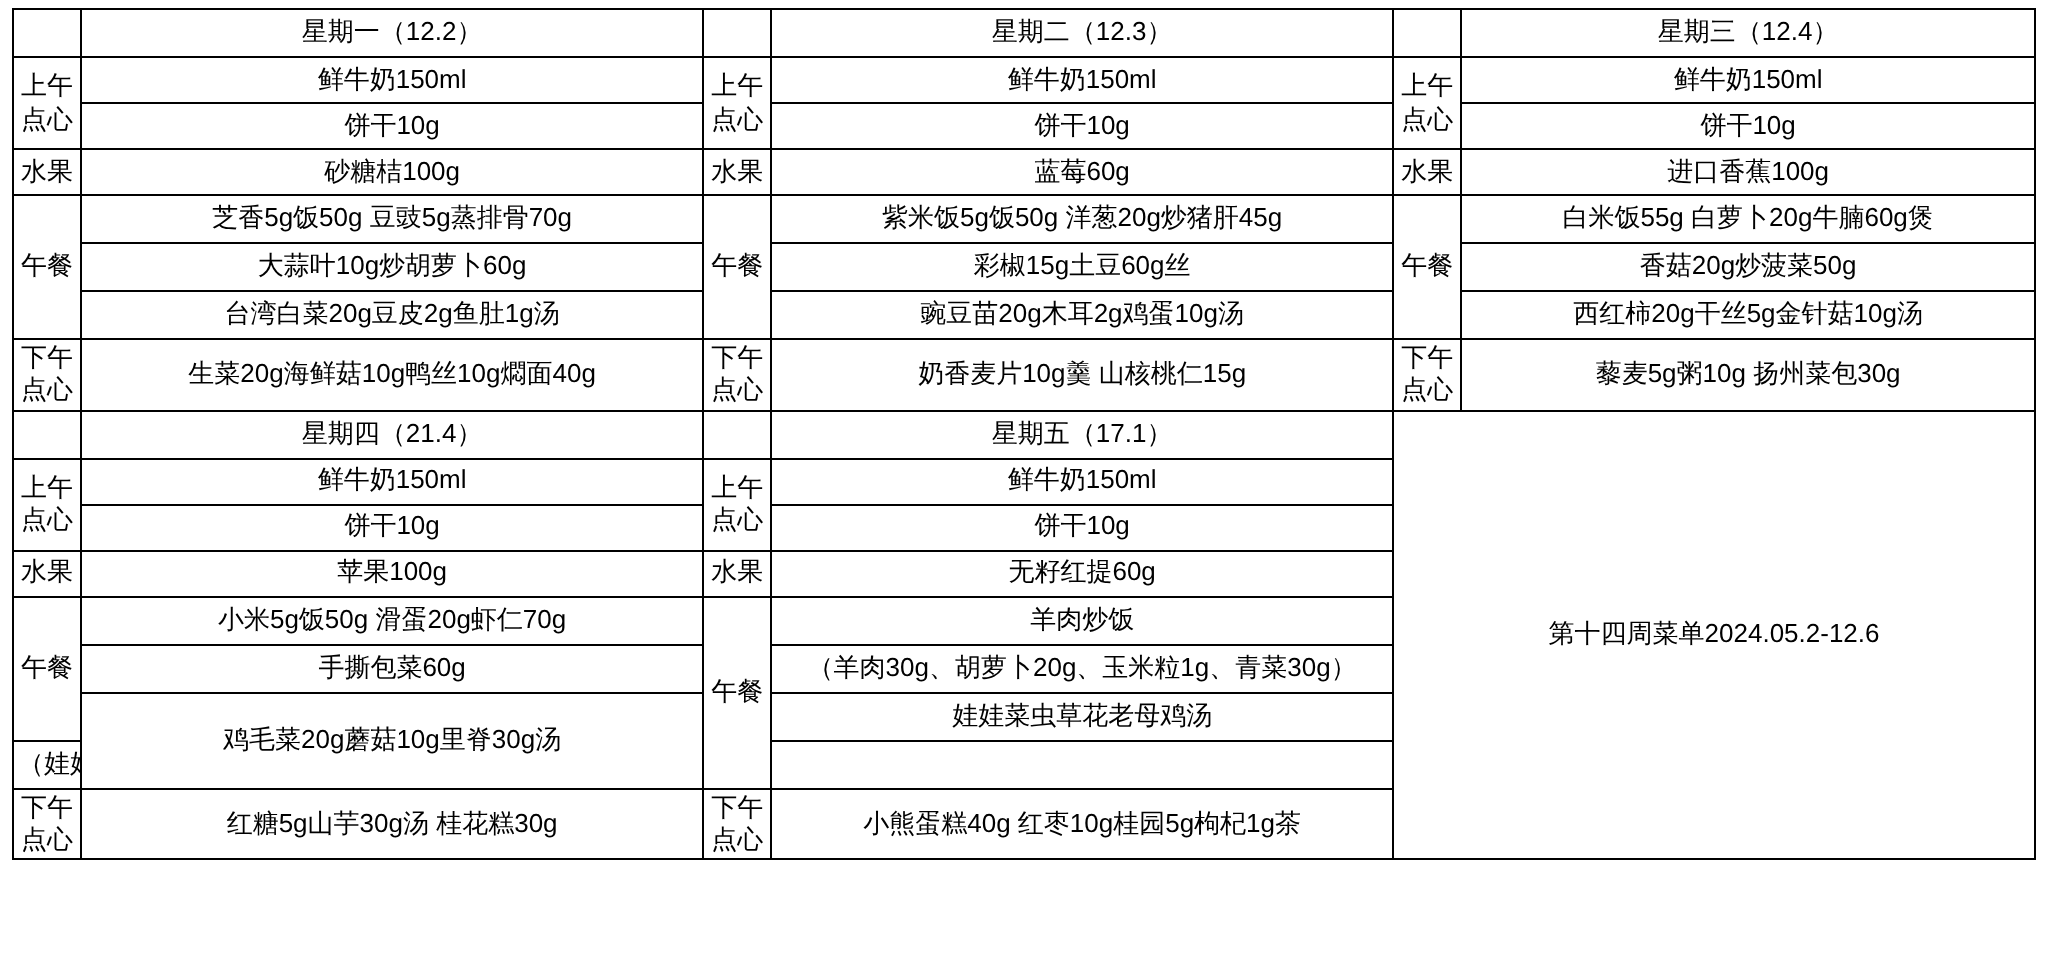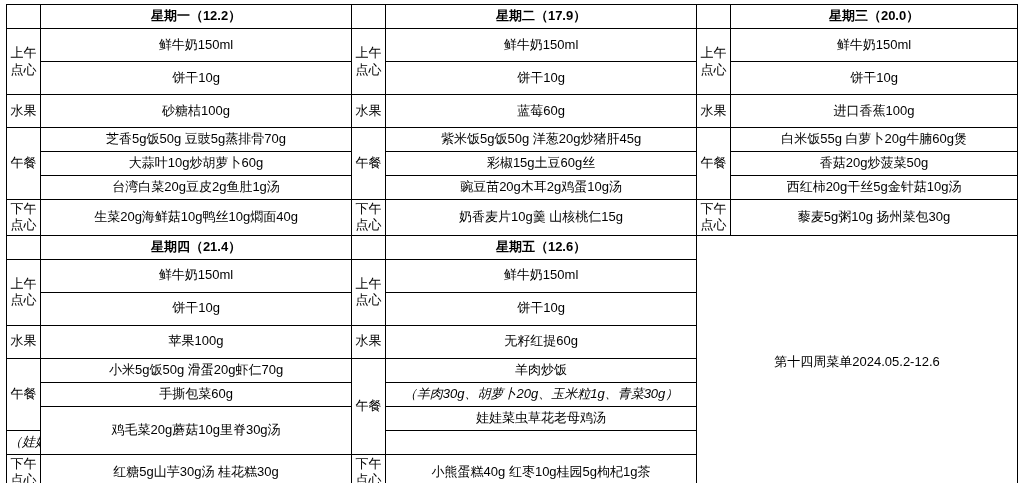--- a/index.html
+++ b/index.html
@@ -33,57 +33,55 @@
   td.label {
     font-size: 13px;
     line-height: 1.15;
     width: 34px;
   }
   td.label .l1, td.label .l2 {
     display: block;
   }
   td.dayhead {
     font-size: 14px;
-    font-weight: bold;
   }
   td.blank {
     border: 1px solid #000000;
   }
   td.note {
     font-size: 15px;
     vertical-align: middle;
   }
   .sub {
     font-size: 12px;
-    font-style: italic;
-  }
-  .rowh-sm { height: 33px; }
+  }
+  .rowh-sm { height: 23px; }
   .rowh-md { height: 24px; }
 </style>
 </head>
 <body>
 
 <table id="menu-table">
   <colgroup>
     <col style="width:34px">
     <col style="width:310px">
     <col style="width:34px">
     <col style="width:310px">
     <col style="width:34px">
     <col style="width:286px">
   </colgroup>
   <tbody>
 
     <tr class="rowh-md">
       <td class="blank"></td>
       <td class="dayhead">星期一（12.2）</td>
       <td class="blank"></td>
-      <td class="dayhead">星期二（17.9）</td>
-      <td class="blank"></td>
-      <td class="dayhead">星期三（20.0）</td>
+      <td class="dayhead">星期二（12.3）</td>
+      <td class="blank"></td>
+      <td class="dayhead">星期三（12.4）</td>
     </tr>
 
     <tr class="rowh-sm">
       <td class="label" rowspan="2">
         <span class="l1">上午</span>
         <span class="l2">点心</span>
       </td>
       <td>鲜牛奶150ml</td>
       <td class="label" rowspan="2">
         <span class="l1">上午</span>
@@ -157,21 +155,21 @@
         <span class="l1">下午</span>
         <span class="l2">点心</span>
       </td>
       <td>藜麦5g粥10g 扬州菜包30g</td>
     </tr>
 
     <tr class="rowh-md">
       <td class="blank"></td>
       <td class="dayhead">星期四（21.4）</td>
       <td class="blank"></td>
-      <td class="dayhead">星期五（12.6）</td>
+      <td class="dayhead">星期五（17.1）</td>
       <td class="note" colspan="2" rowspan="9">第十四周菜单2024.05.2-12.6</td>
     </tr>
 
     <tr class="rowh-sm">
       <td class="label" rowspan="2">
         <span class="l1">上午</span>
         <span class="l2">点心</span>
       </td>
       <td>鲜牛奶150ml</td>
       <td class="label" rowspan="2">

